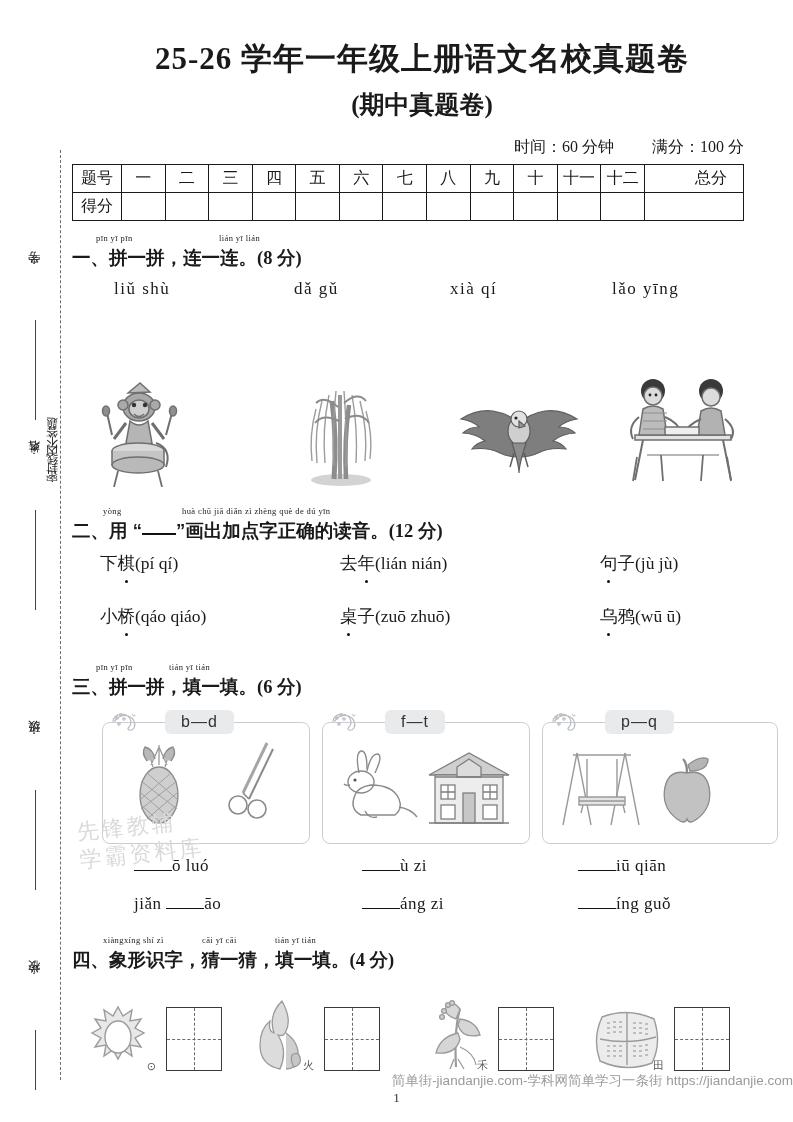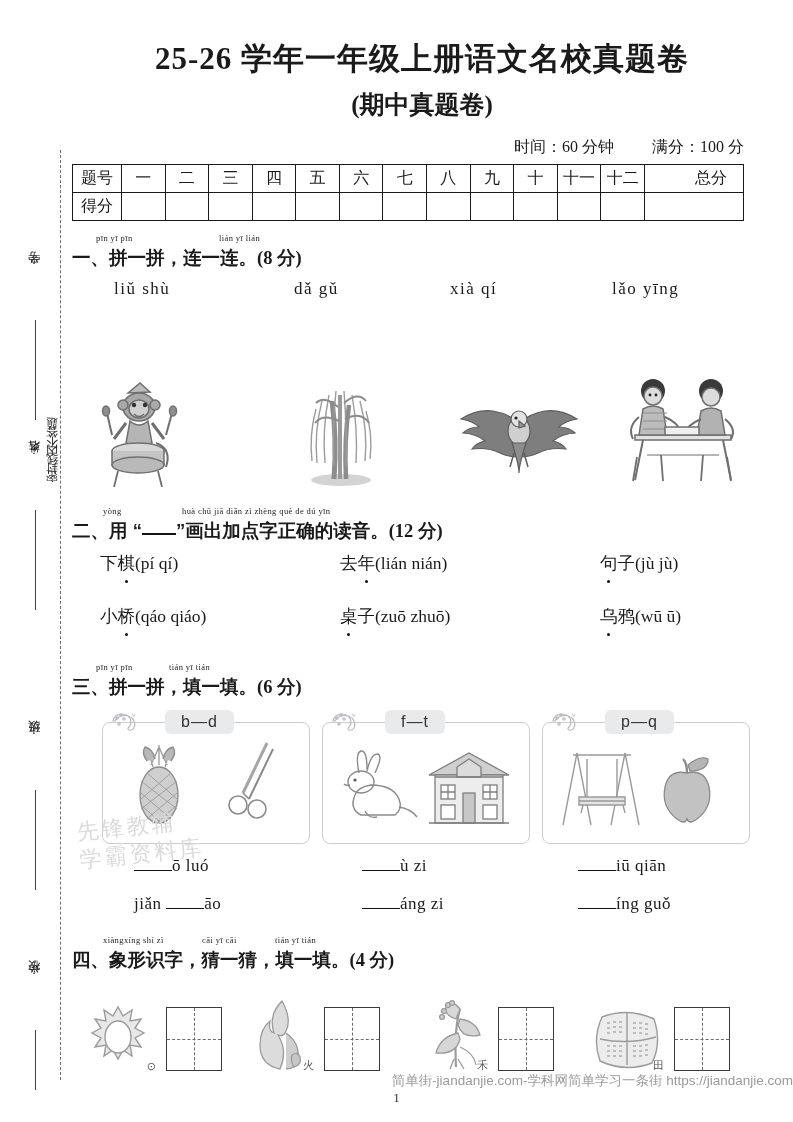--- a/index.html
+++ b/index.html
@@ -561,21 +561,21 @@
             <path d="M44 6 L20 56" stroke-width="3" stroke="#a5a5a5"></path>
             <path d="M50 12 L26 62" stroke-width="2"></path>
             <circle cx="15" cy="68" r="9"></circle>
             <circle cx="34" cy="72" r="9"></circle>
             <path d="M20 56 l6 6"></path>
           </g>
             </svg>
         </div>
       </div>
 
-      <div class="s3-card" style="left:470px;">
+      <div class="s3-card" style="left:470px;padding-left:28px;">
         <div class="s3-palette">
           <svg width="26" height="22" viewBox="0 0 26 22">
               <g fill="none" stroke="#b8bcc0" stroke-width="1.2">
             <path d="M2 11 a9 8 0 1 1 16 6 q-2 2 0 3 q3 1 5 -2 a9 8 0 0 0 -19 -7 z"></path>
             <circle cx="6" cy="8" r="1.2"></circle>
                 <circle cx="10" cy="5" r="1.2"></circle>
                 <circle cx="13" cy="9" r="1.2"></circle>
                 <circle cx="8" cy="14" r="1.2"></circle>
             <path d="M21 4 l1.5 2 l2 -1" stroke="#c8ccd0"></path>
           </g>

